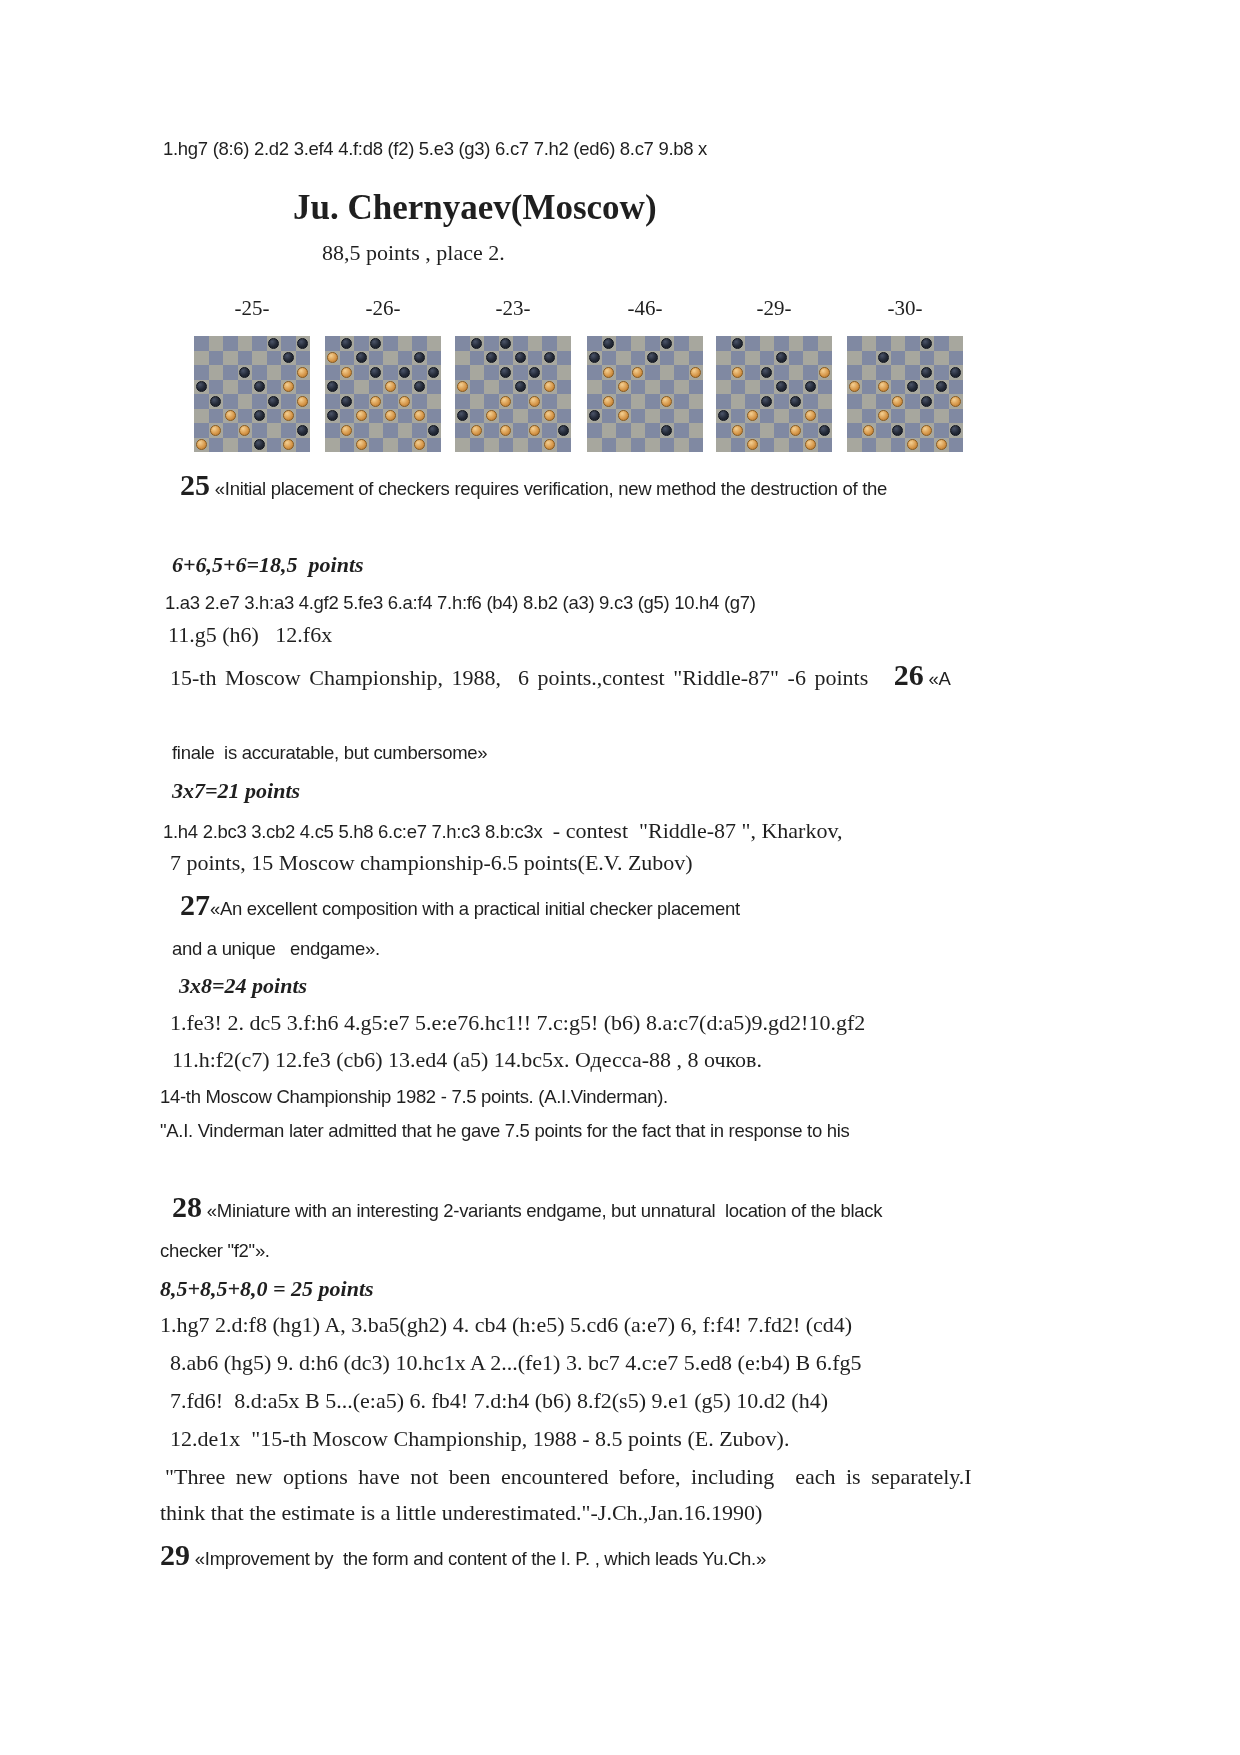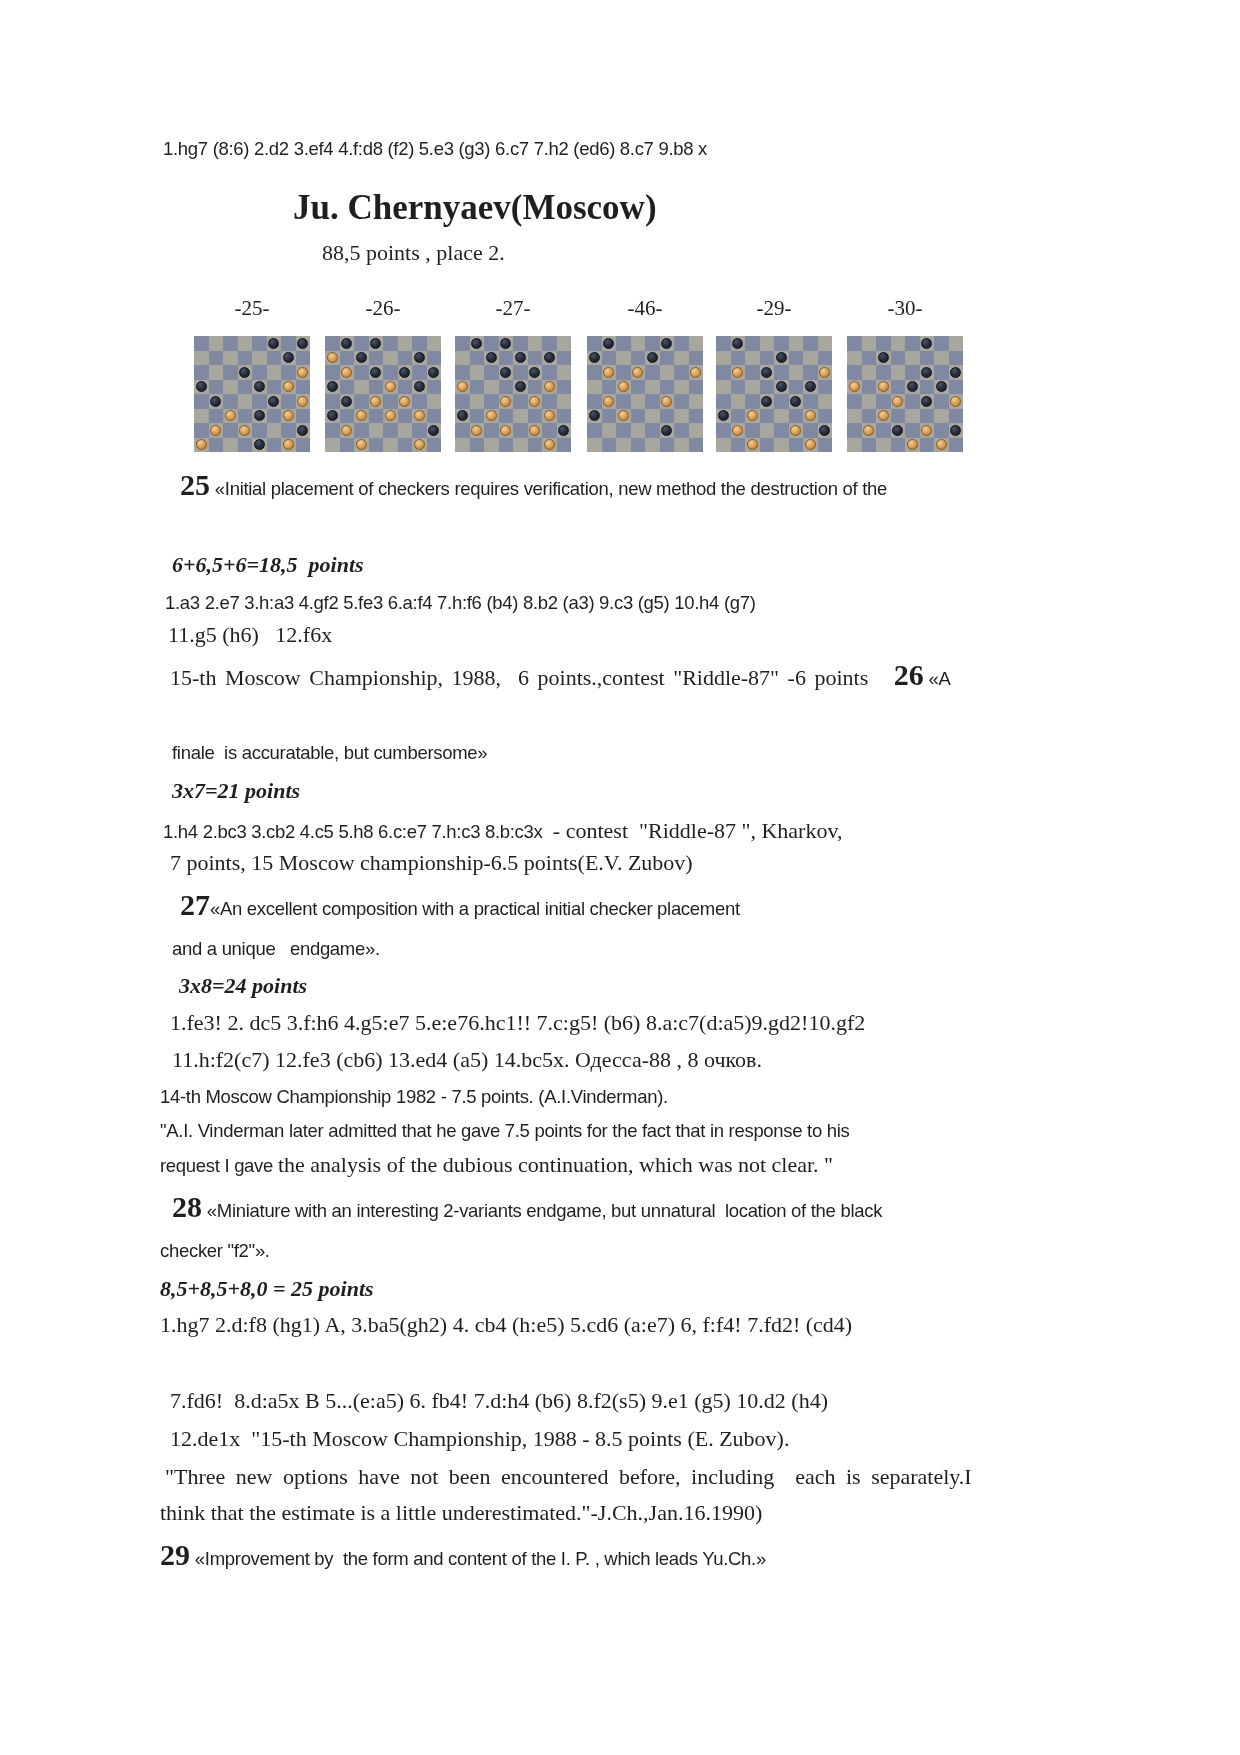--- a/index.html
+++ b/index.html
@@ -32,21 +32,21 @@
 
 <div class="page">
 
   <div class="line sans" style="top:138px;left:163px">1.hg7 (8:6) 2.d2 3.ef4 4.f:d8 (f2) 5.e3 (g3) 6.c7 7.h2 (ed6) 8.c7 9.b8 x</div>
 
   <div class="line title" style="top:188px;left:293px">Ju. Chernyaev(Moscow)</div>
   <div class="line subtitle" style="top:240px;left:322px">88,5 points , place 2.</div>
 
   <div class="blabel" style="left:194px">-25-</div>
   <div class="blabel" style="left:325px">-26-</div>
-  <div class="blabel" style="left:455px">-27-</div>
+  <div class="blabel" style="left:455px">-23-</div>
   <div class="blabel" style="left:587px">-46-</div>
   <div class="blabel" style="left:716px">-29-</div>
   <div class="blabel" style="left:847px">-30-</div>
 
   <div class="board" style="left:194px">
       <div class="sq" style="left: 0px; top: 0px; background: rgb(128, 137, 162);"></div>
       <div class="sq" style="left: 14.5px; top: 0px; background: rgb(167, 167, 158);"></div>
       <div class="sq" style="left: 29px; top: 0px; background: rgb(128, 137, 162);"></div>
       <div class="sq" style="left: 43.5px; top: 0px; background: rgb(167, 167, 158);"></div>
       <div class="sq" style="left: 58px; top: 0px; background: rgb(128, 137, 162);"></div>
@@ -563,26 +563,26 @@
   <div class="line" style="top:818px;left:163px"><span class="sans">1.h4 2.bc3 3.cb2 4.c5 5.h8 6.c:e7 7.h:c3 8.b:c3x </span><span class="serif"> - contest  "Riddle-87 ", Kharkov,</span></div>
   <div class="line serif" style="top:850px;left:170px">7 points, 15 Moscow championship-6.5 points(E.V. Zubov)</div>
 
   <div class="line" style="top:888px;left:180px"><span class="bignum">27</span><span class="sans">«An excellent composition with a practical initial checker placement</span></div>
   <div class="line sans" style="top:938px;left:172px">and a unique   endgame».</div>
   <div class="line red" style="top:973px;left:179px">3x8=24 points</div>
   <div class="line serif" style="top:1010px;left:170px">1.fe3! 2. dc5 3.f:h6 4.g5:e7 5.e:e76.hc1!! 7.c:g5! (b6) 8.a:c7(d:a5)9.gd2!10.gf2</div>
   <div class="line serif" style="top:1047px;left:172px">11.h:f2(c7) 12.fe3 (cb6) 13.ed4 (a5) 14.bc5x. Одесса-88 , 8 очков.</div>
   <div class="line sans" style="top:1086px;left:160px">14-th Moscow Championship 1982 - 7.5 points. (A.I.Vinderman).</div>
   <div class="line sans" style="top:1120px;left:160px">"A.I. Vinderman later admitted that he gave 7.5 points for the fact that in response to his</div>
-  <div class="line" style="top:1152px;left:160px"><span class="sans">request I gave </span><span class="serif">the analysis of the dubious continuation, which was not clear. "</span></div>
 
   <div class="line" style="top:1190px;left:172px"><span class="bignum">28</span><span class="sans"> «Miniature with an interesting 2-variants endgame, but unnatural  location of the black</span></div>
   <div class="line sans" style="top:1240px;left:160px">checker "f2"».</div>
   <div class="line red" style="top:1276px;left:160px">8,5+8,5+8,0 = 25 points</div>
   <div class="line serif" style="top:1312px;left:160px">1.hg7 2.d:f8 (hg1) A, 3.ba5(gh2) 4. cb4 (h:e5) 5.cd6 (a:e7) 6, f:f4! 7.fd2! (cd4)</div>
+  <div class="line serif" style="top:1350px;left:170px">8.ab6 (hg5) 9. d:h6 (dc3) 10.hc1x A 2...(fe1) 3. bc7 4.c:e7 5.ed8 (e:b4) B 6.fg5</div>
   <div class="line serif" style="top:1388px;left:170px">7.fd6!  8.d:a5x B 5...(e:a5) 6. fb4! 7.d:h4 (b6) 8.f2(s5) 9.e1 (g5) 10.d2 (h4)</div>
   <div class="line serif" style="top:1426px;left:170px">12.de1x  "15-th Moscow Championship, 1988 - 8.5 points (E. Zubov).</div>
   <div class="line serif wide" style="top:1464px;left:165px">"Three new options have not been encountered before, including  each is separately.I</div>
   <div class="line serif" style="top:1500px;left:160px">think that the estimate is a little underestimated."-J.Ch.,Jan.16.1990)</div>
 
   <div class="line" style="top:1538px;left:160px"><span class="bignum">29</span><span class="sans"> «Improvement by  the form and content of the I. P. , which leads Yu.Ch.»</span></div>
 
 </div>
 
 </body></html>

